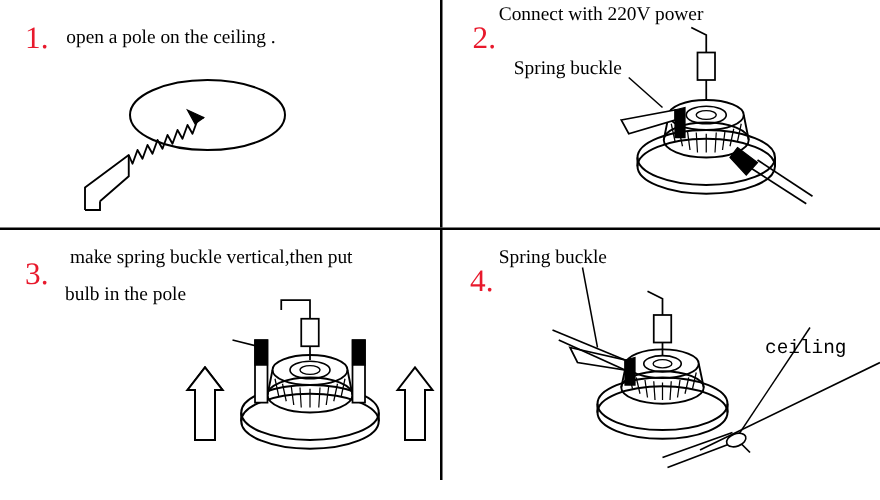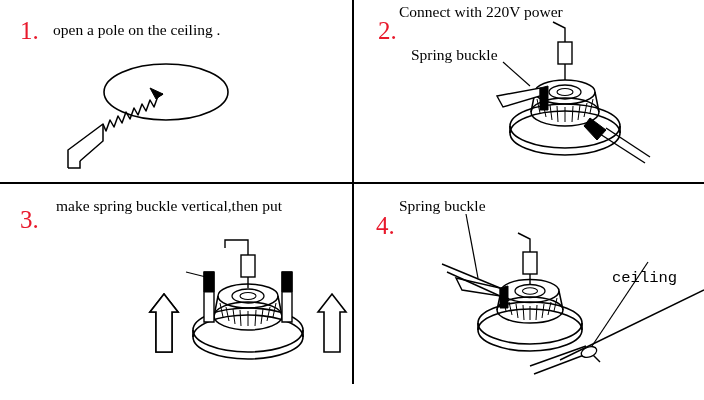--- a/index.html
+++ b/index.html
@@ -65,20 +65,21 @@
 
   <div class="step-num" style="left:20px; top:18px;"><span>1</span><span class="dot">.</span></div>
   <div class="caption" style="left:53px; top:20px;">open a pole on the ceiling .</div>
 
   <div class="step-num" style="left:378px; top:18px;"><span>2</span><span class="dot">.</span></div>
   <div class="caption" style="left:399px; top:2px;">Connect with 220V power</div>
   <div class="caption" style="left:411px; top:45px;">Spring buckle</div>
 
   <div class="step-num" style="left:20px; top:207px;"><span>3</span><span class="dot">.</span></div>
   <div class="caption" style="left:56px; top:196px;">make spring buckle vertical,then put</div>
+  <div class="caption" style="left:52px; top:226px;">bulb in the pole</div>
 
   <div class="step-num" style="left:376px; top:213px;"><span>4</span><span class="dot">.</span></div>
   <div class="caption" style="left:399px; top:196px;">Spring buckle</div>
   <div class="caption" style="left:612px; top:268px;font-family:Liberation Mono, monospace;">ceiling</div>
 
   <svg class="art" viewBox="0 0 704 400" xmlns="http://www.w3.org/2000/svg">
 
     <g>
 
       <ellipse cx="166" cy="92" rx="62" ry="28" fill="none" stroke="#000" stroke-width="1.6"></ellipse>

